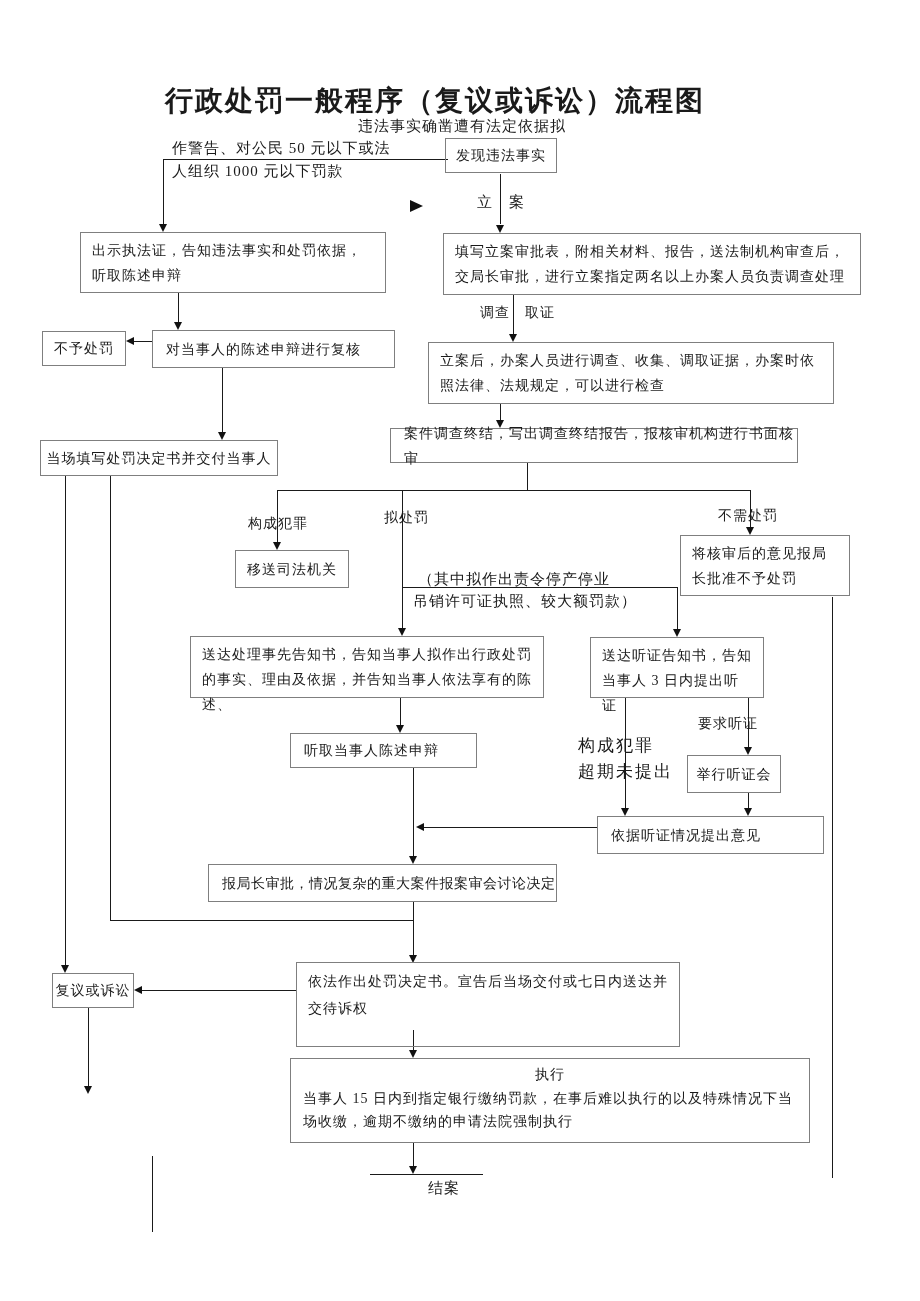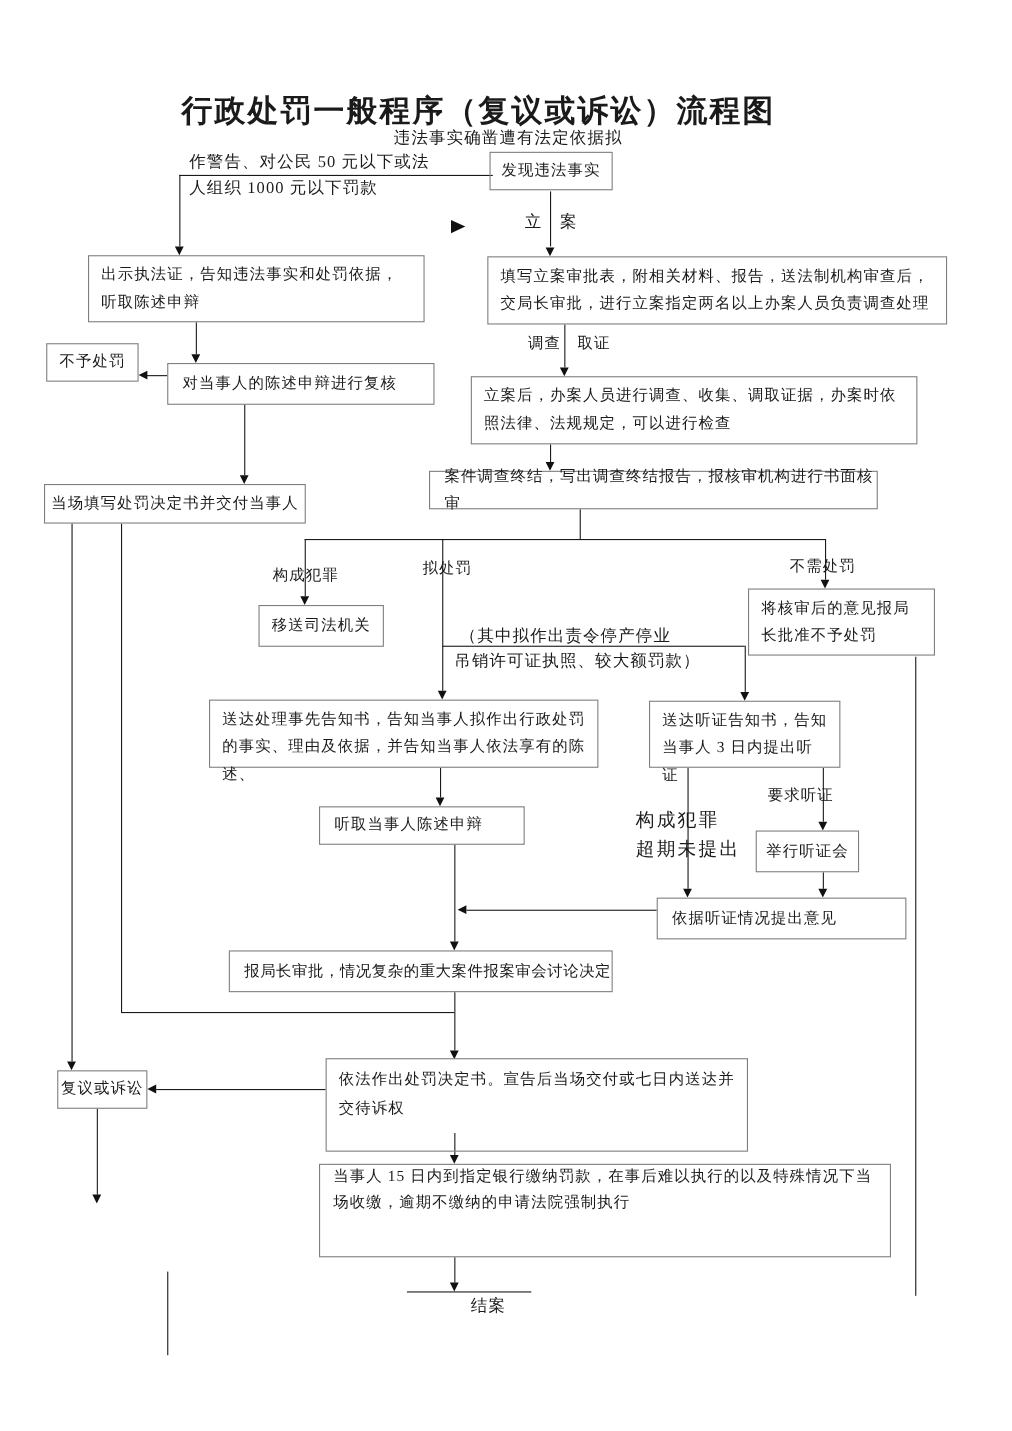--- a/index.html
+++ b/index.html
@@ -102,32 +102,33 @@
   <div class="lbl fs15" style="left:418px;top:570px;">（其中拟作出责令停产停业</div>
   <div class="lbl fs15" style="left:413px;top:592px;">吊销许可证执照、较大额罚款）</div>
   <div class="lbl fs17" style="left:578px;top:736px;">构成犯罪</div>
   <div class="lbl fs17" style="left:578px;top:762px;">超期未提出</div>
   <div class="lbl" style="left:698px;top:716px;">要求听证</div>
   <div class="lbl fs15" style="left:428px;top:1179px;">结案</div>
 
   <div class="bx c" style="left:445px;top:138px;width:112px;height:35px;">发现违法事实</div>
   <div class="bx p" style="left:80px;top:232px;width:306px;height:61px;">出示执法证，告知违法事实和处罚依据，听取陈述申辩</div>
   <div class="bx p" style="left:443px;top:233px;width:418px;height:62px;">填写立案审批表，附相关材料、报告，送法制机构审查后，交局长审批，进行立案指定两名以上办案人员负责调查处理</div>
-  <div class="bx c" style="left:42px;top:312px;width:84px;height:35px;">不予处罚</div>
+  <div class="bx c" style="left:42px;top:331px;width:84px;height:35px;">不予处罚</div>
   <div class="bx l" style="left:152px;top:330px;width:243px;height:38px;">对当事人的陈述申辩进行复核</div>
   <div class="bx p" style="left:428px;top:342px;width:406px;height:62px;">立案后，办案人员进行调查、收集、调取证据，办案时依照法律、法规规定，可以进行检查</div>
   <div class="bx c" style="left:40px;top:440px;width:238px;height:36px;">当场填写处罚决定书并交付当事人</div>
   <div class="bx l" style="left:390px;top:428px;width:408px;height:35px;">案件调查终结，写出调查终结报告，报核审机构进行书面核审</div>
   <div class="bx c" style="left:235px;top:550px;width:114px;height:38px;">移送司法机关</div>
   <div class="bx p" style="left:680px;top:535px;width:170px;height:61px;">将核审后的意见报局长批准不予处罚</div>
   <div class="bx p" style="left:190px;top:636px;width:354px;height:62px;">送达处理事先告知书，告知当事人拟作出行政处罚的事实、理由及依据，并告知当事人依法享有的陈述、</div>
   <div class="bx p" style="left:590px;top:637px;width:174px;height:61px;">送达听证告知书，告知当事人 3 日内提出听证</div>
   <div class="bx l" style="left:290px;top:733px;width:187px;height:35px;">听取当事人陈述申辩</div>
   <div class="bx c" style="left:687px;top:755px;width:94px;height:38px;">举行听证会</div>
   <div class="bx l" style="left:597px;top:816px;width:227px;height:38px;">依据听证情况提出意见</div>
   <div class="bx l" style="left:208px;top:864px;width:349px;height:38px;letter-spacing:0.5px;">报局长审批，情况复杂的重大案件报案审会讨论决定</div>
   <div class="bx c" style="left:52px;top:973px;width:82px;height:35px;">复议或诉讼</div>
   <div class="bx p" style="left:296px;top:962px;width:384px;height:85px;line-height:27px;">依法作出处罚决定书。宣告后当场交付或七日内送达并交待诉权</div>
   <div class="bx" style="left:290px;top:1058px;width:520px;height:85px;">
+    <div class="zx-title">执行</div>
     <div class="zx-body">当事人 15 日内到指定银行缴纳罚款，在事后难以执行的以及特殊情况下当场收缴，逾期不缴纳的申请法院强制执行</div>
   </div>
 
 </div>
 
 </body></html>

